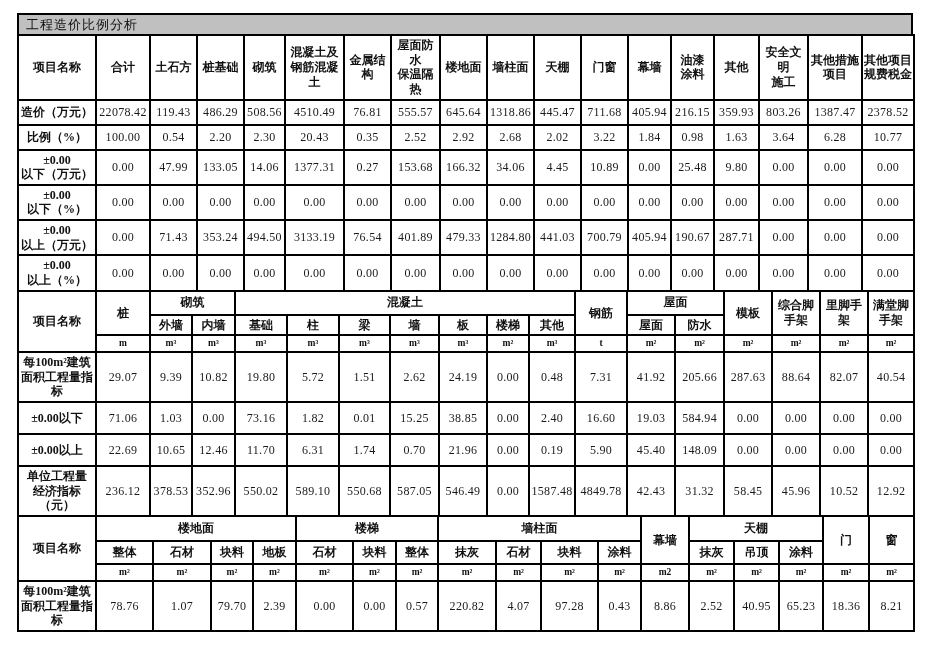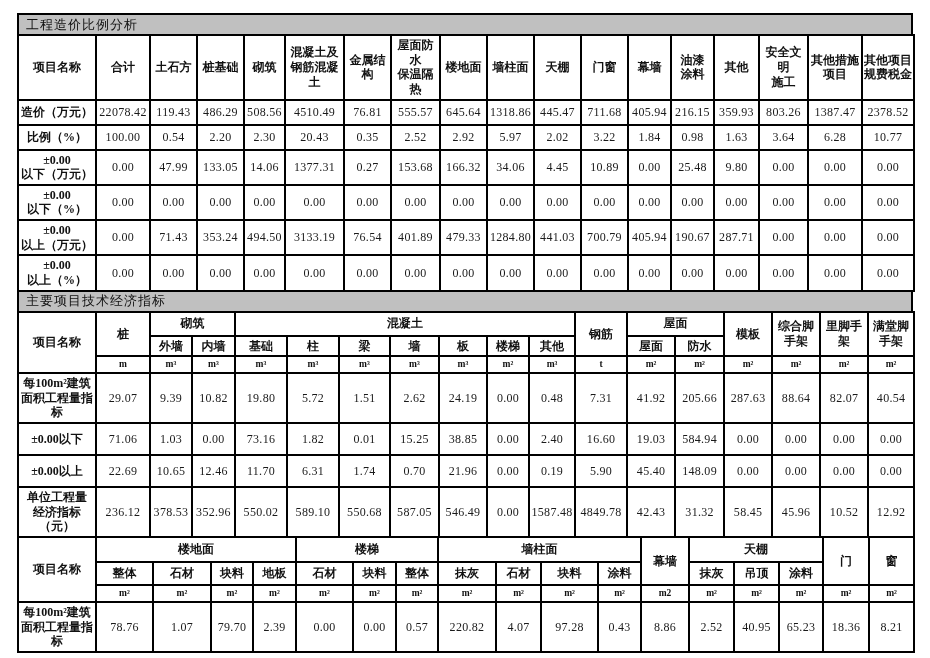--- a/index.html
+++ b/index.html
@@ -134,21 +134,21 @@
         <tr>
           <th>比例（%）</th>
           <td>100.00</td>
           <td>0.54</td>
           <td>2.20</td>
           <td>2.30</td>
           <td>20.43</td>
           <td>0.35</td>
           <td>2.52</td>
           <td>2.92</td>
-          <td>5.97</td>
+          <td>2.68</td>
           <td>2.02</td>
           <td>3.22</td>
           <td>1.84</td>
           <td>0.98</td>
           <td>1.63</td>
           <td>3.64</td>
           <td>6.28</td>
           <td>10.77</td>
         </tr>
         <tr>
@@ -231,23 +231,20 @@
           <td>0.00</td>
           <td>0.00</td>
           <td>0.00</td>
           <td>0.00</td>
           <td>0.00</td>
           <td>0.00</td>
         </tr>
       </tbody>
   </table>
 
-  <div class="section-bar mid">
-    <span>主要项目技术经济指标</span>
-  </div>
 
   <table class="t2">
     <colgroup>
       <col style="width:78px">
         <col style="width:54px">
         <col style="width:42px">
         <col style="width:43px">
       <col style="width:52px">
         <col style="width:52px">
         <col style="width:51px">

